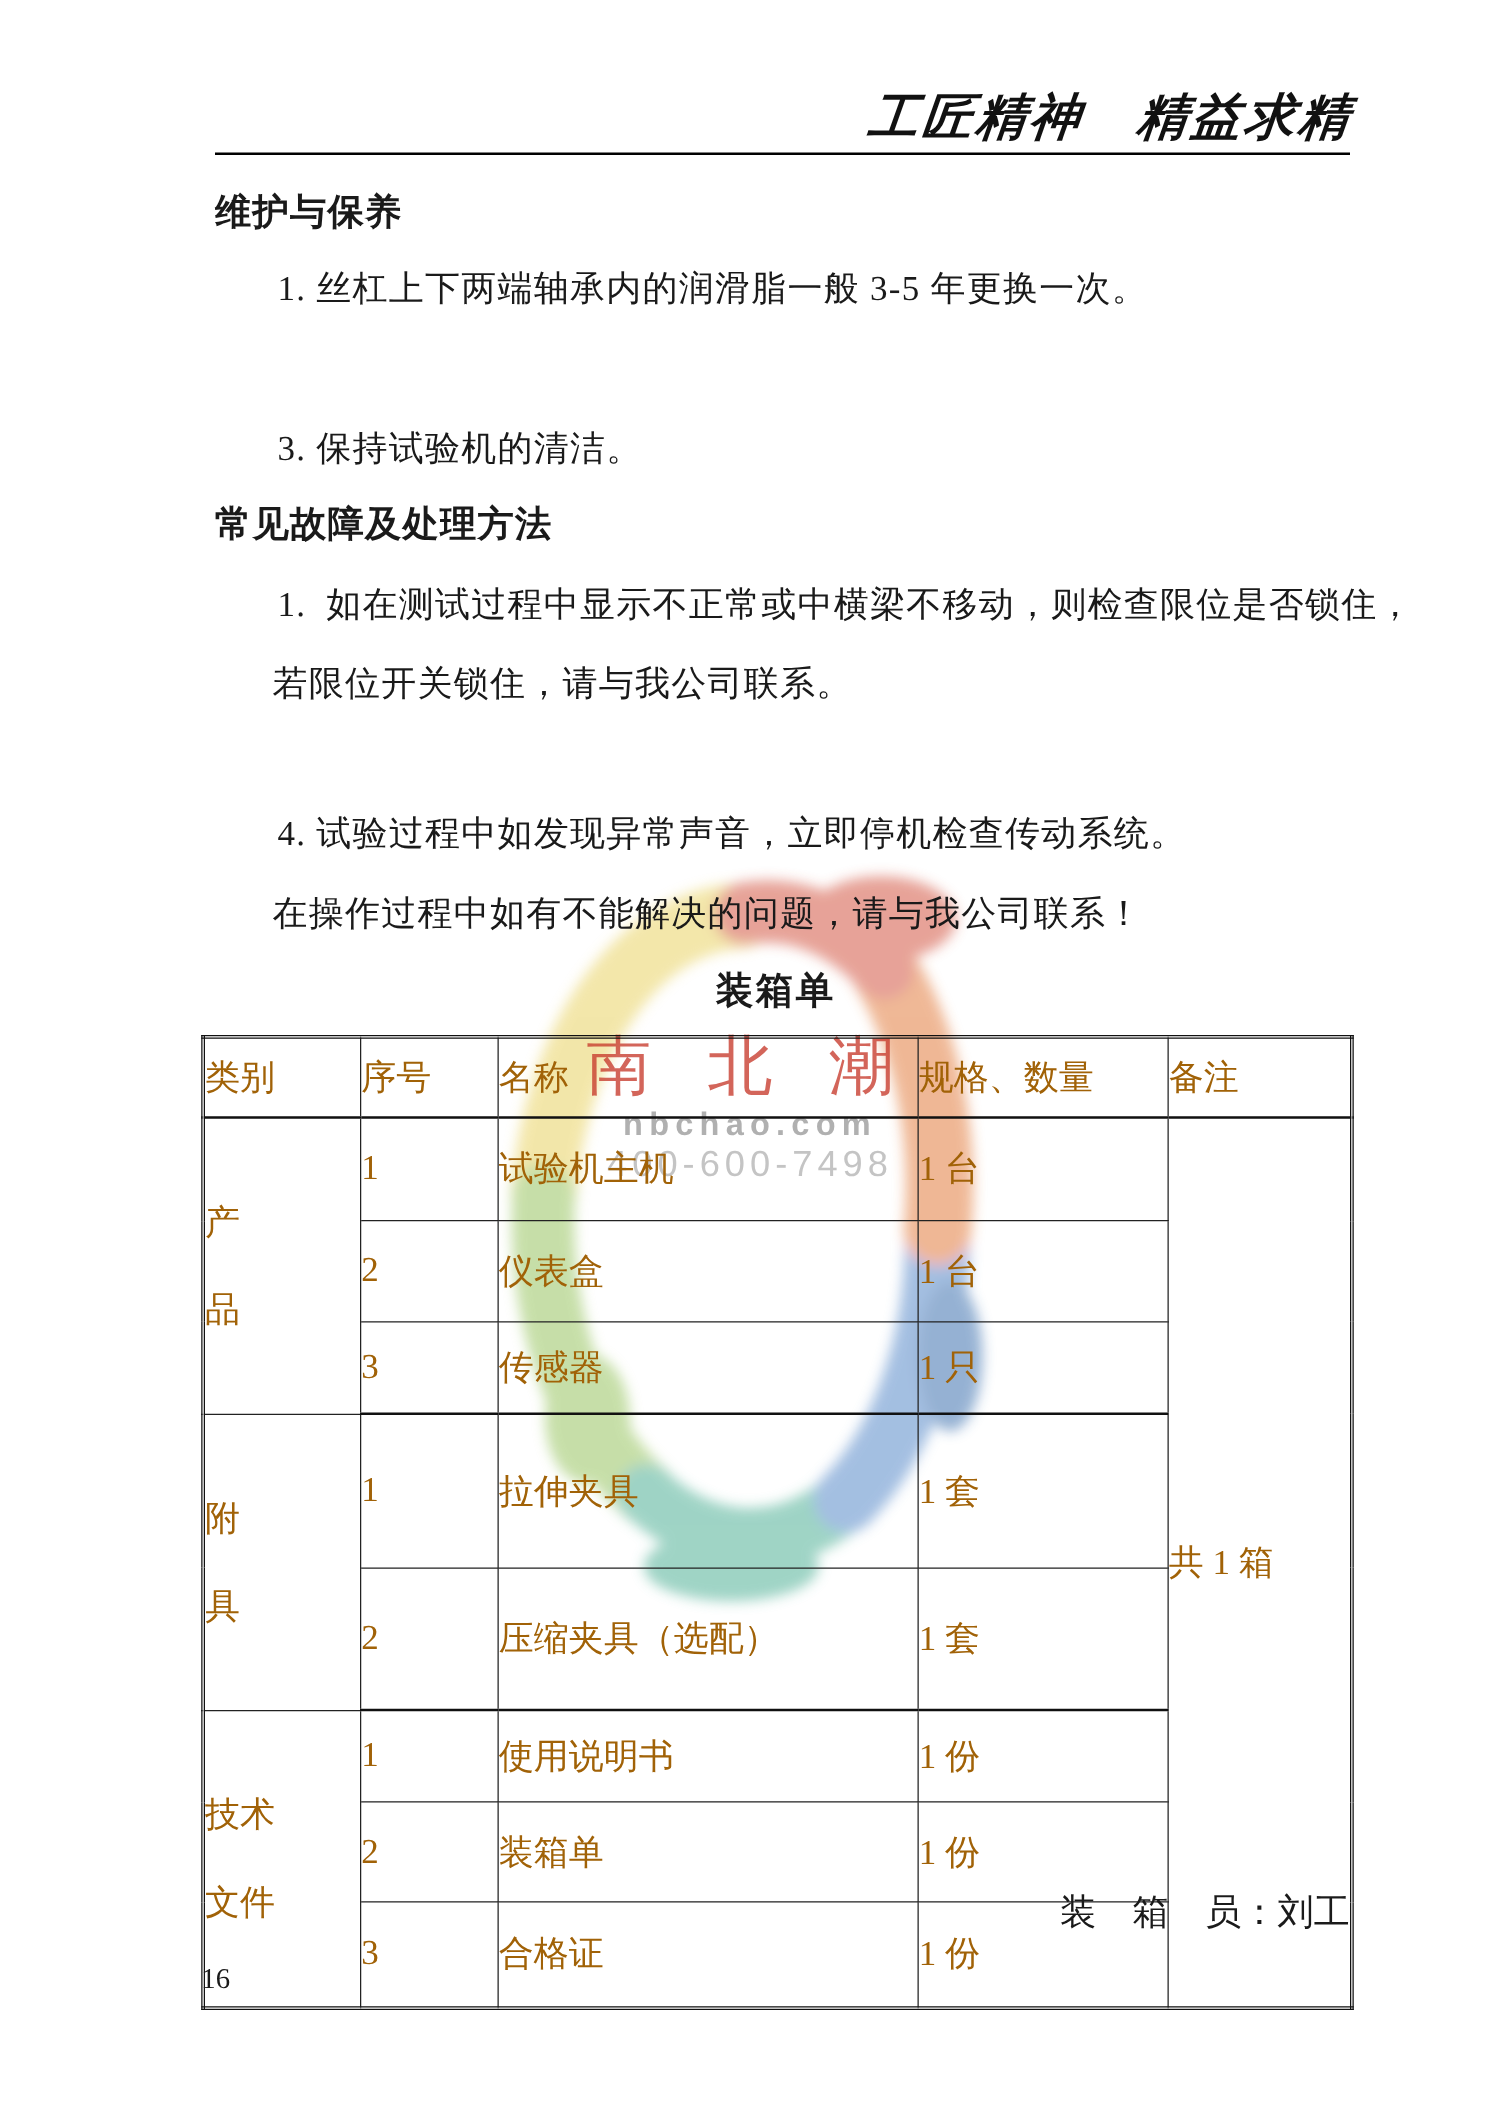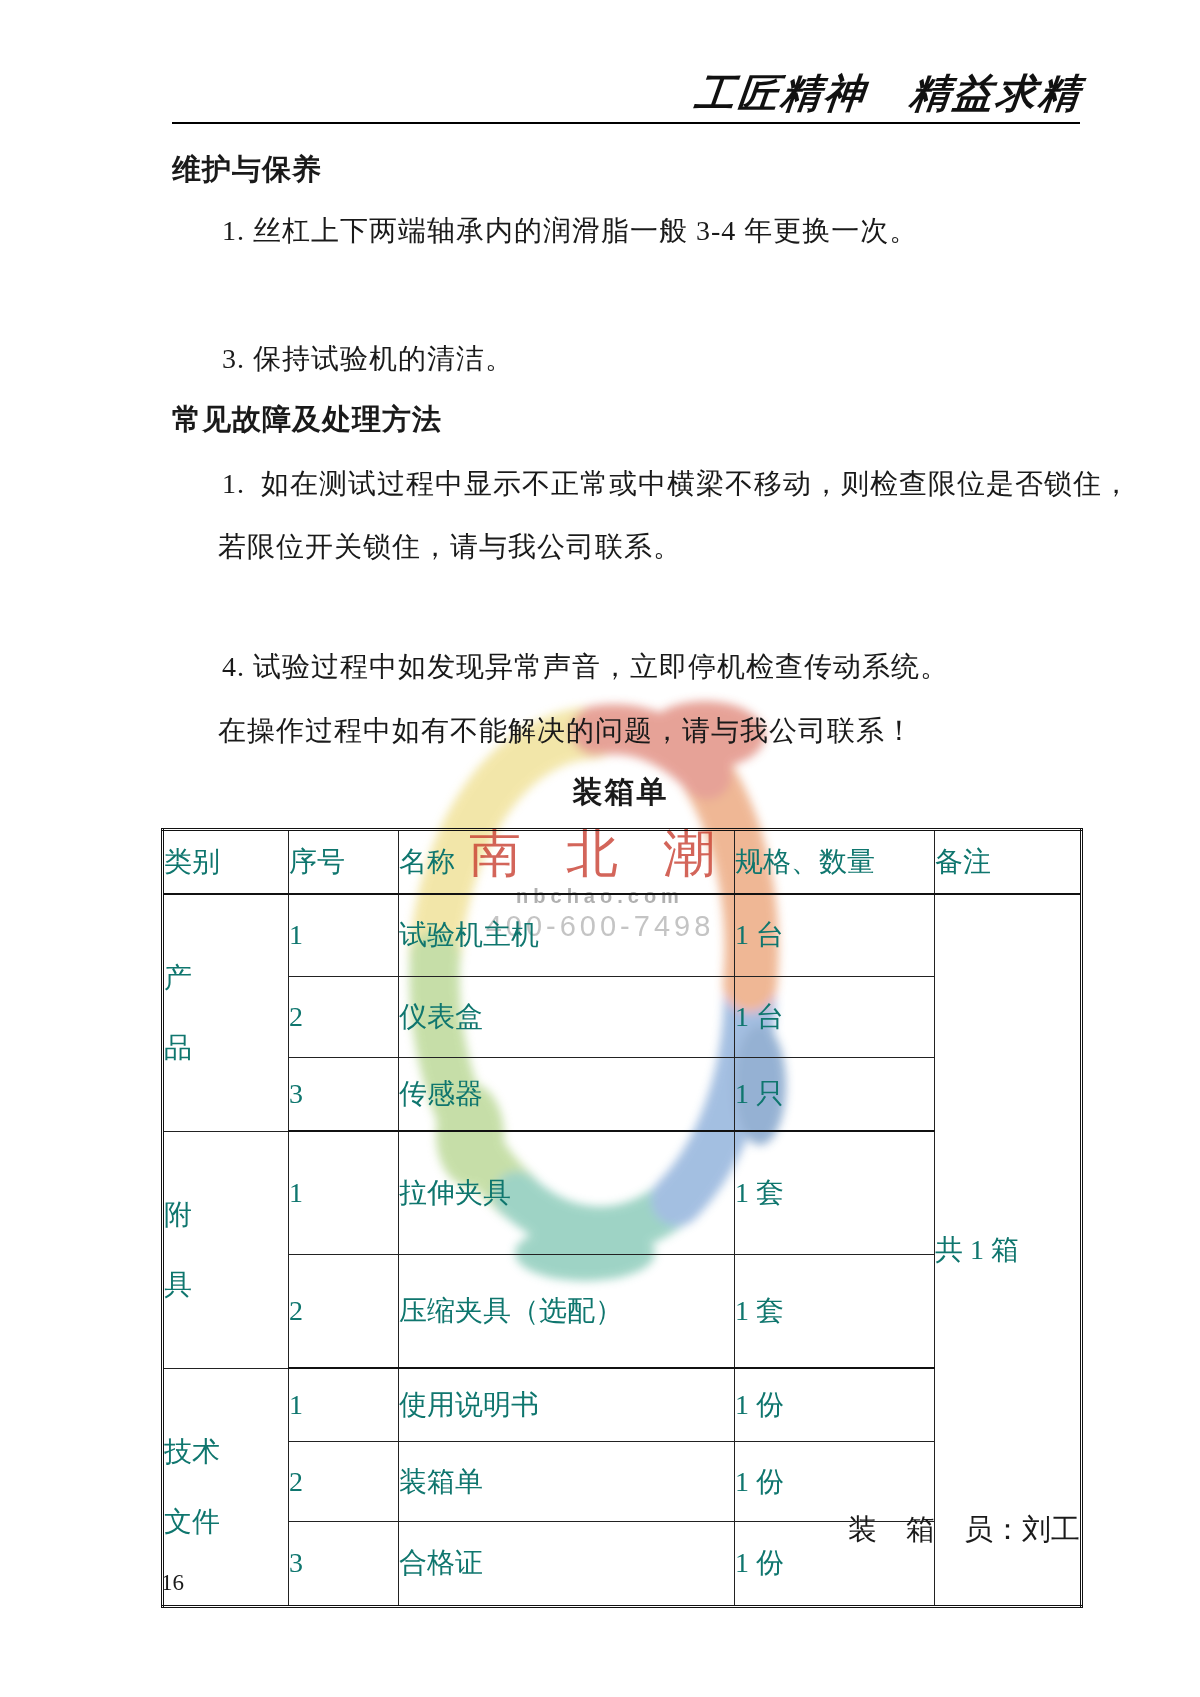--- a/index.html
+++ b/index.html
@@ -30,21 +30,21 @@
   
   .pl-title{
     top:772px;left:161px;width:919px;text-align:center;
     font-size:30px;font-weight:bold;
     font-family:"Liberation Sans", sans-serif;letter-spacing:2px;
   }
   
   .pl-table-wrap{top:828px;left:161px;width:919px;}
   table.pl{
     border-collapse:collapse;table-layout:fixed;width:919px;
-    font-size:28px;color:#0f766e;background:transparent;
+    font-size:28px;color:#a16207;background:transparent;
     border:3px double #111;
   }
   table.pl th, table.pl td{
     border:1px solid #222;
     vertical-align:middle;
     font-weight:normal;text-align:left;
     padding:0;background:transparent;
     overflow:hidden;white-space:pre;
   }
   table.pl .hdr th{border-bottom:2.5px solid #111;}
@@ -62,21 +62,21 @@
   tr.rh8{height:73px;}
   
   .packer{top:1510px;right:120px;font-size:29px;white-space:pre;}
   .pageno{top:1570px;left:161px;width:919px;font-size:23px;}
   
   .wm{position:absolute;z-index:0;pointer-events:none;}
   .wm-ring{top:655px;left:375px;width:450px;height:650px;}
   .wm-text{top:828px;left:380px;width:440px;text-align:center;line-height:1;}
   .wm-brand{font-size:52px;font-weight:normal;letter-spacing:16px;
             color:rgba(198,58,44,0.78);font-family:"Liberation Serif",serif;}
-  .wm-domain{margin-top:6px;font-size:20px;font-weight:bold;letter-spacing:5px;
+  .wm-domain{margin-top:6px;font-size:26px;font-weight:bold;letter-spacing:5px;
              color:rgba(145,145,145,0.72);font-family:"Liberation Sans",sans-serif;}
   .wm-phone{margin-top:6px;font-size:29px;letter-spacing:4px;
             color:rgba(165,165,165,0.65);font-family:"Liberation Sans",sans-serif;}
 </style>
 </head>
 <body>
 
 <div id="page">
 
   <svg class="wm wm-ring" viewBox="0 0 450 650" width="450" height="650" aria-hidden="true">
@@ -102,21 +102,21 @@
   <div class="wm wm-text">
     <div class="wm-brand">南 北 潮</div>
     <div class="wm-domain">nbchao.com</div>
     <div class="wm-phone">400-600-7498</div>
   </div>
 
   <div class="layer slogan">工匠精神　精益求精</div>
   <div class="layer rule"></div>
 
   <div class="layer h-sec" style="top:150px">维护与保养</div>
-  <div class="layer line indent1" style="top:212px">1. 丝杠上下两端轴承内的润滑脂一般 3-4 年更换一次。</div>
+  <div class="layer line indent1" style="top:212px">1. 丝杠上下两端轴承内的润滑脂一般 3-5 年更换一次。</div>
   <div class="layer line indent1" style="top:340px">3. 保持试验机的清洁。</div>
 
   <div class="layer h-sec" style="top:400px">常见故障及处理方法</div>
   <div class="layer line indent1" style="top:465px">1.  如在测试过程中显示不正常或中横梁不移动，则检查限位是否锁住，</div>
   <div class="layer line indent0" style="top:528px">若限位开关锁住，请与我公司联系。</div>
   <div class="layer line indent1" style="top:648px">4. 试验过程中如发现异常声音，立即停机检查传动系统。</div>
   <div class="layer line indent0" style="top:712px">在操作过程中如有不能解决的问题，请与我公司联系！</div>
 
   <div class="layer pl-title">装箱单</div>
 

